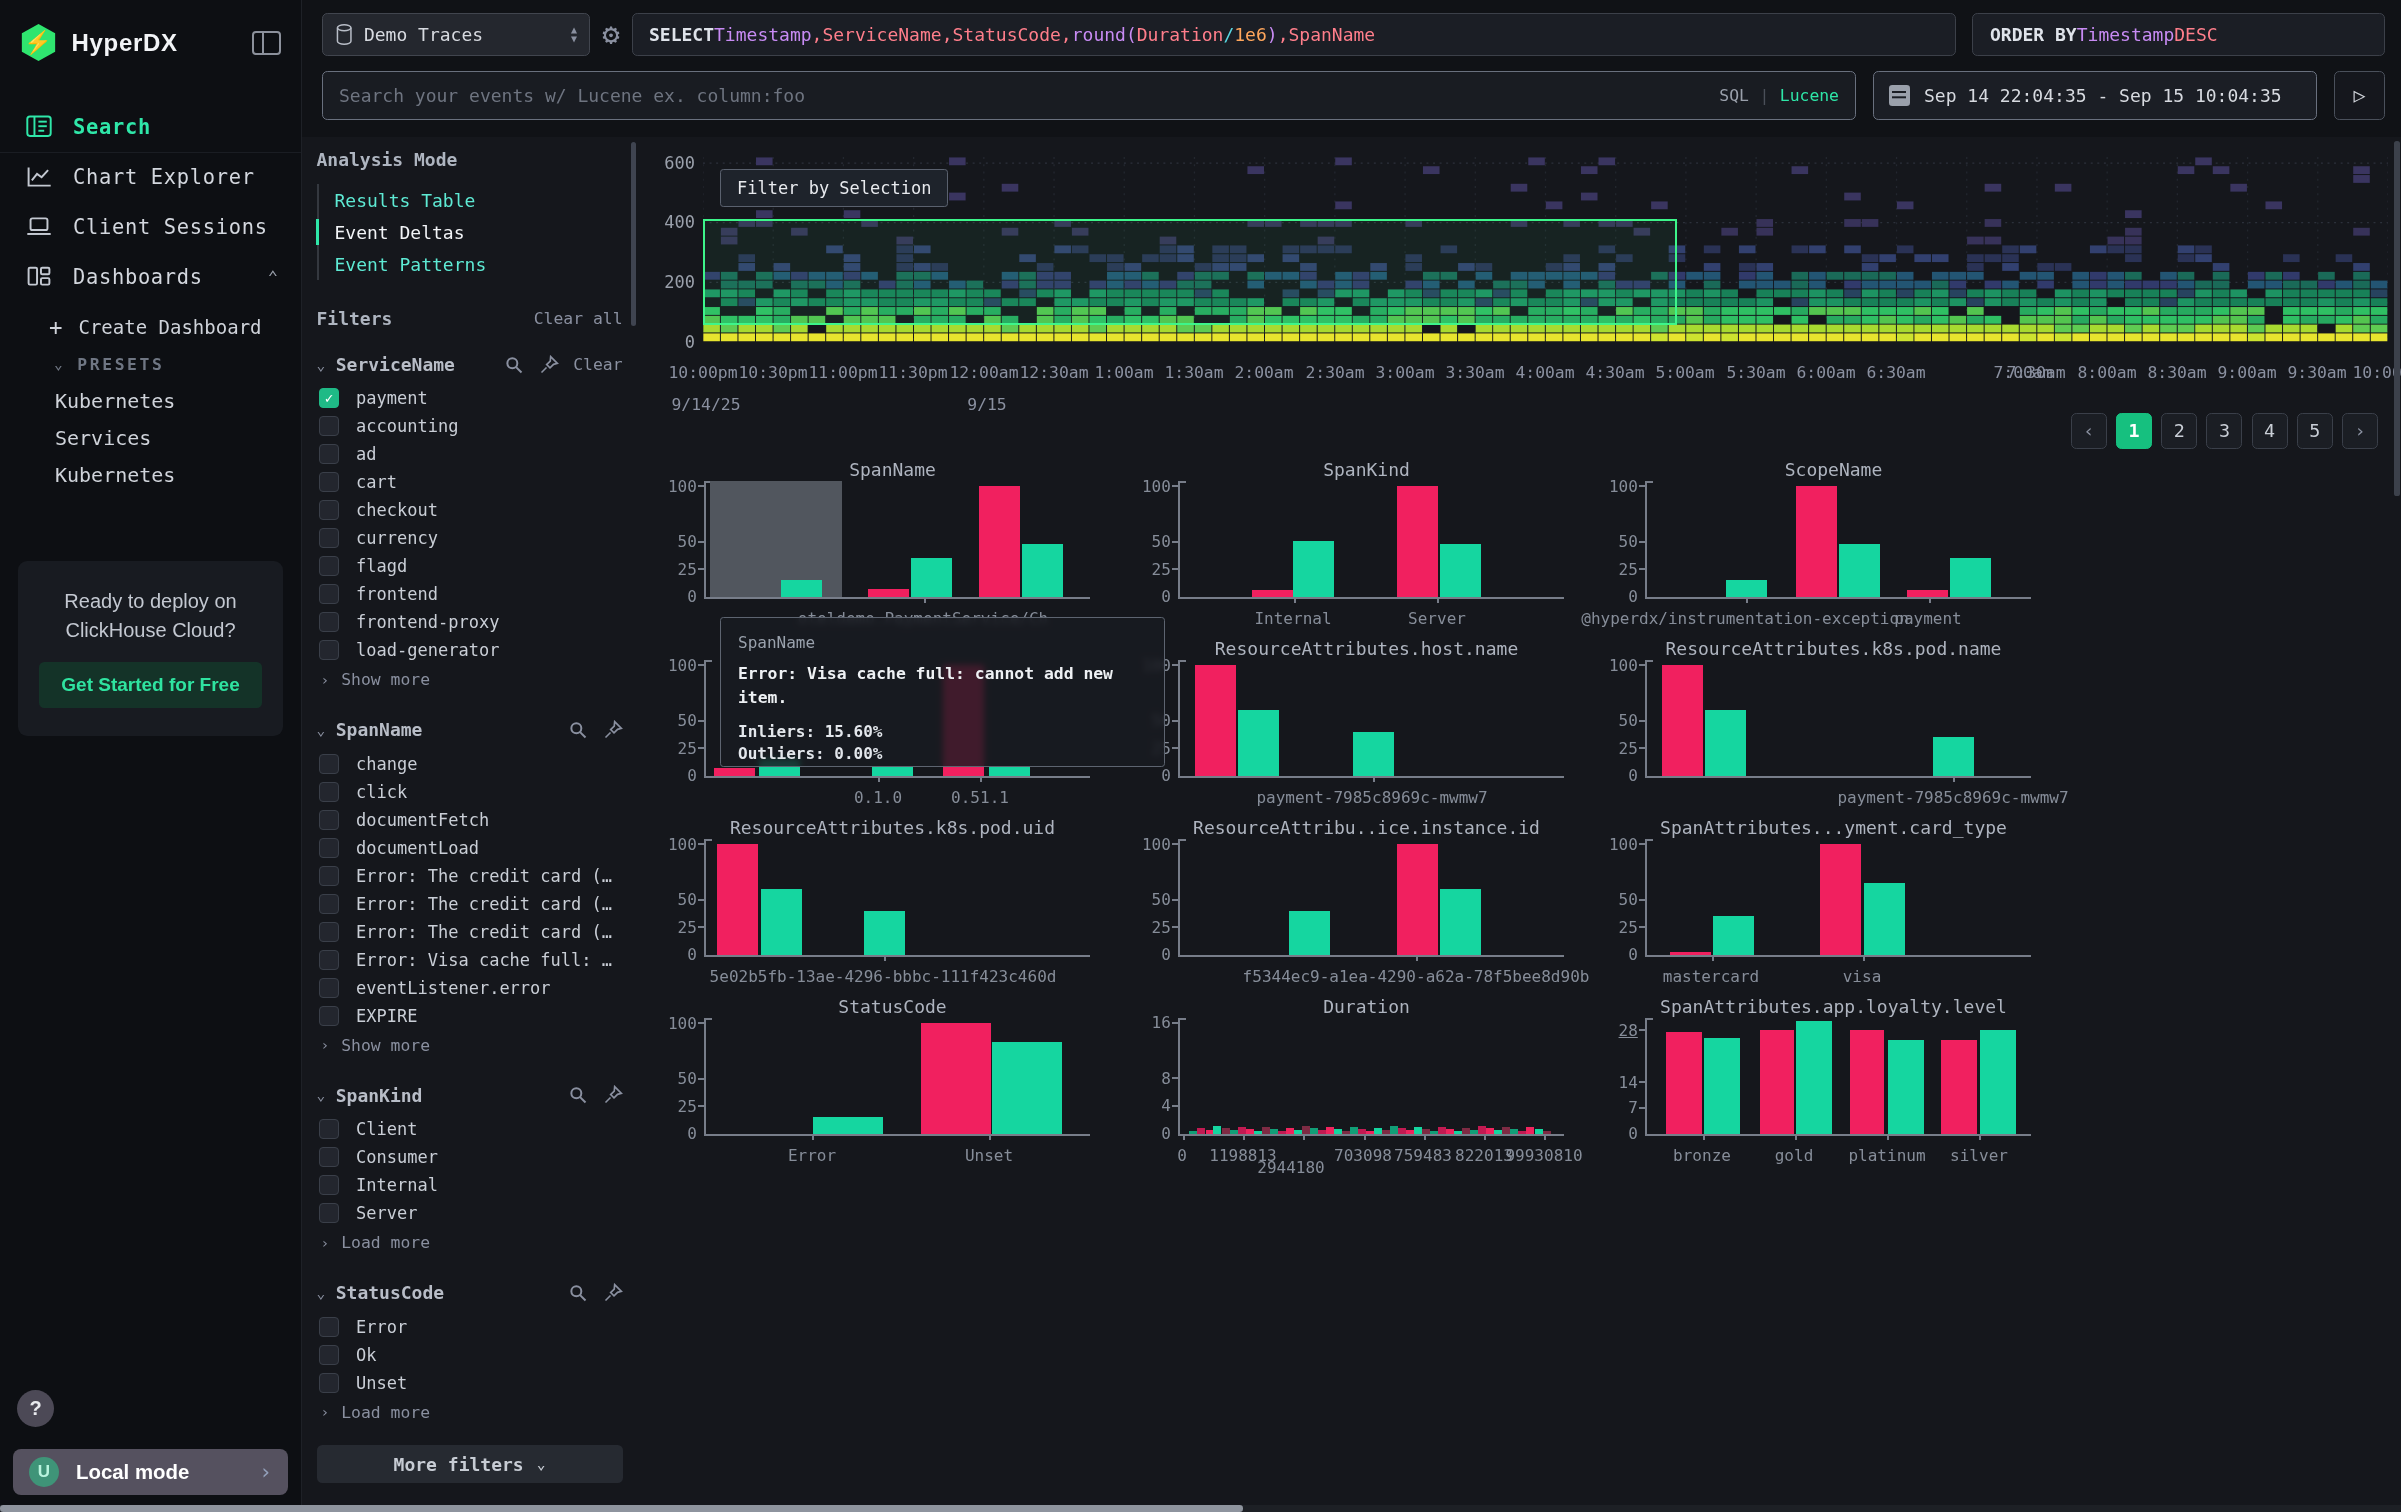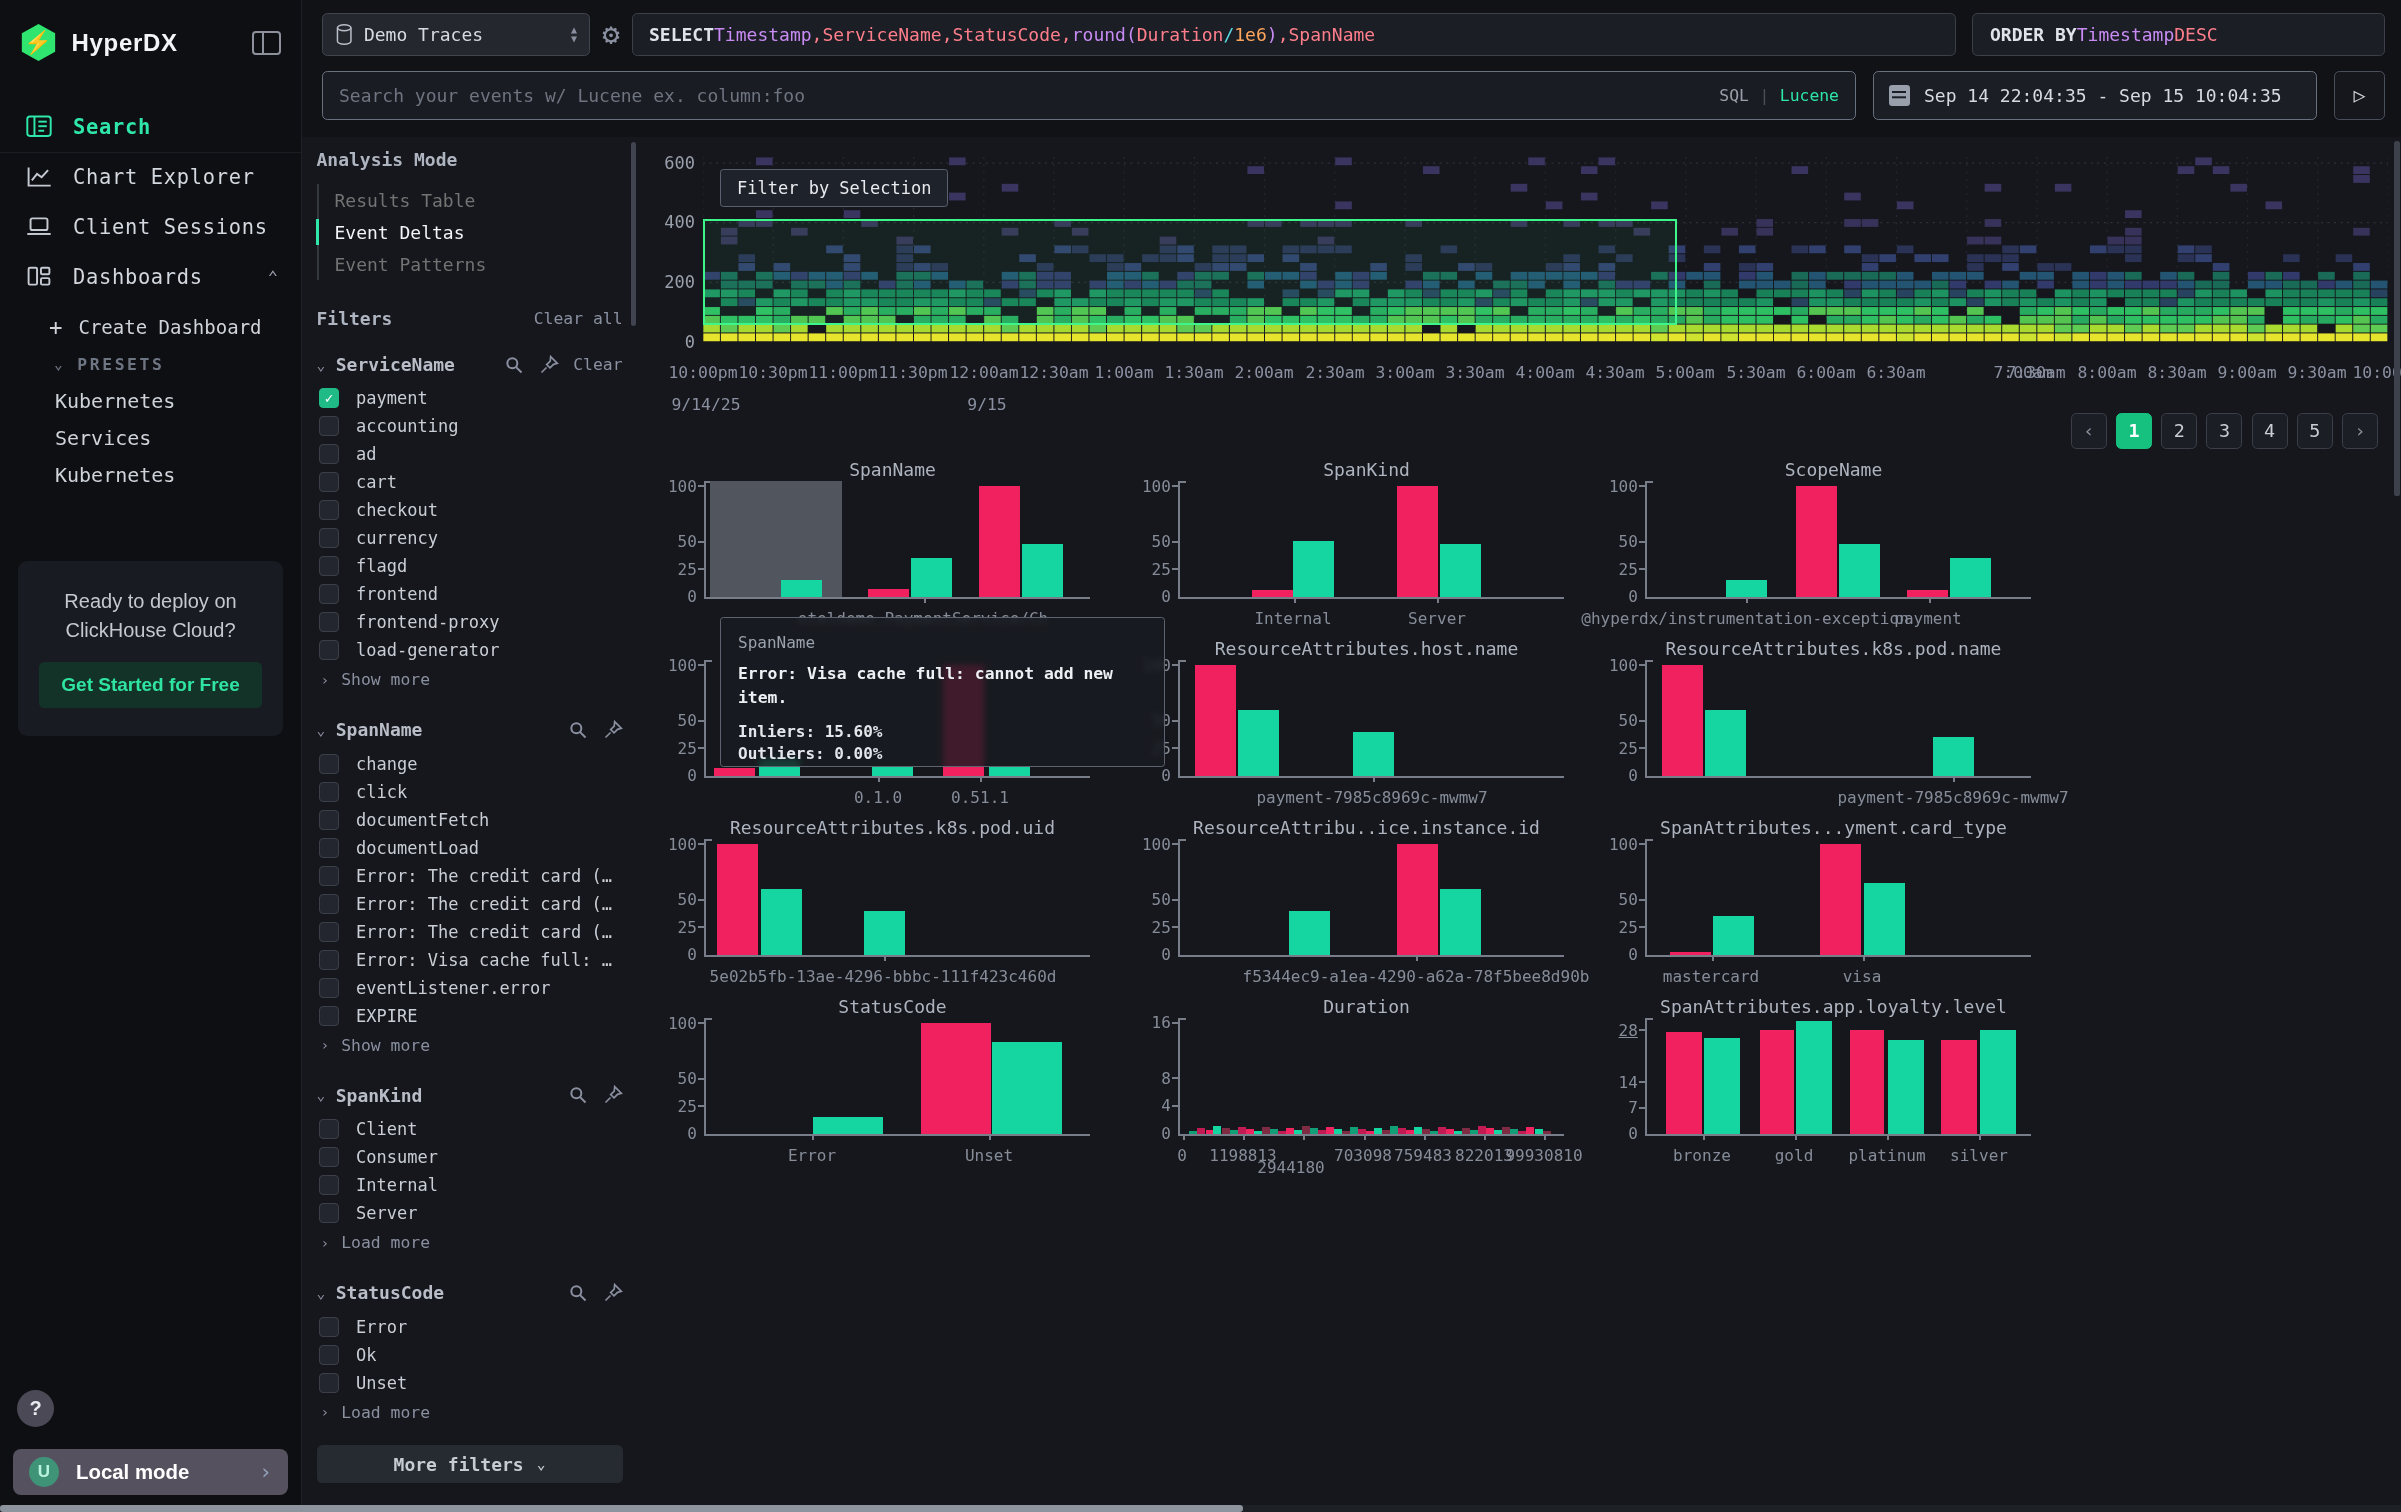--- a/index.html
+++ b/index.html
@@ -64,21 +64,21 @@
   .cal-icon { width:21px; height:21px; background:#9aa0ab; border-radius:3.3px; margin-right:14.5px; position:relative; }
   .cal-icon::after { content:""; position:absolute; left:3.3px; right:3.3px; top:6px; height:2px; background:#1b1e25; box-shadow:0 5.3px 0 #1b1e25; }
   .run-btn { width:51px; margin-left:17px; background:#15171d; border:1.3px solid #4a505b; border-radius:5.3px; display:flex; align-items:center; justify-content:center; color:#d0d4da; font-size:20px; }
 
   
   .content { flex:1; display:flex; background:#15171c; position:relative; }
   .filters-panel { width:335px; flex:none; padding:12px 14.5px 0 14.5px; position:relative; }
   .fp-scroll { position:absolute; right:1.3px; top:5.3px; width:4.6px; height:184px; background:#3f4450; border-radius:2.6px; }
   .sec-title { font-size:18px; font-weight:700; color:#aeb5c0; }
   .modes { margin-top:14.5px; border-left:2.6px solid #34383f; }
-  .mode-item { height:32px; display:flex; align-items:center; padding-left:16px; font-size:18px; color:#737373; position:relative; }
+  .mode-item { height:32px; display:flex; align-items:center; padding-left:16px; font-size:18px; color:#5eead4; position:relative; }
   .mode-item.active { color:#f2f4f7; }
   .mode-item.active::before { content:""; position:absolute; left:-2.6px; top:2.6px; bottom:2.6px; width:2.6px; background:#2fe7a9; }
   .filters-hdr { display:flex; align-items:center; margin-top:28px; }
   .clear-all { margin-left:auto; font-size:16.4px; color:#8a90a0; }
   .fsec-hdr { display:flex; align-items:center; margin-top:25px; }
   .fsec-hdr .chev { color:#8a90a0; font-size:14.5px; margin-right:10.5px; }
   .fsec-name { font-size:18px; font-weight:700; color:#b8bdc7; }
   .fsec-icons { margin-left:auto; display:flex; align-items:center; gap:14.5px; }
   .fsec-icons svg { display:block; }
   .fsec-clear { font-size:16.4px; color:#8a90a0; }

